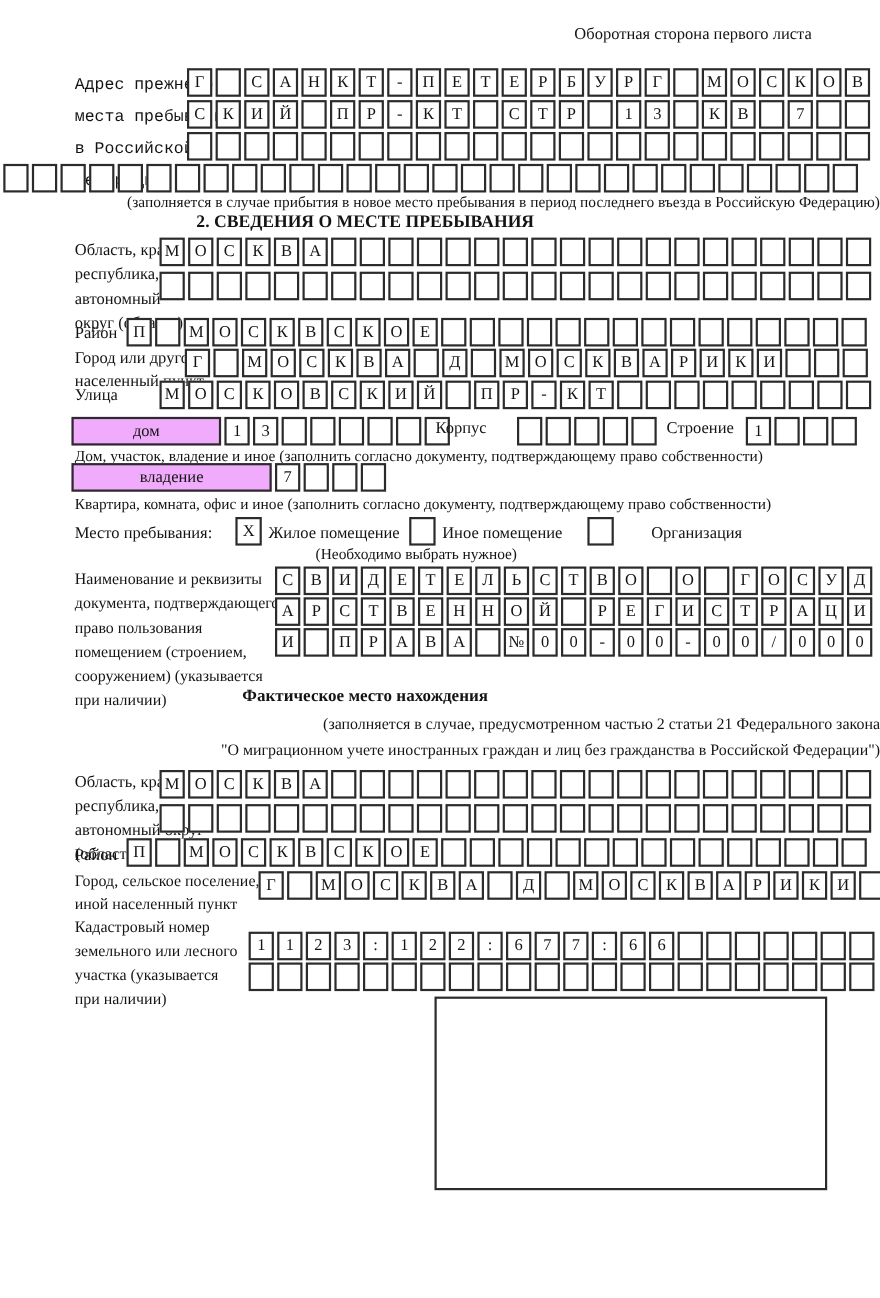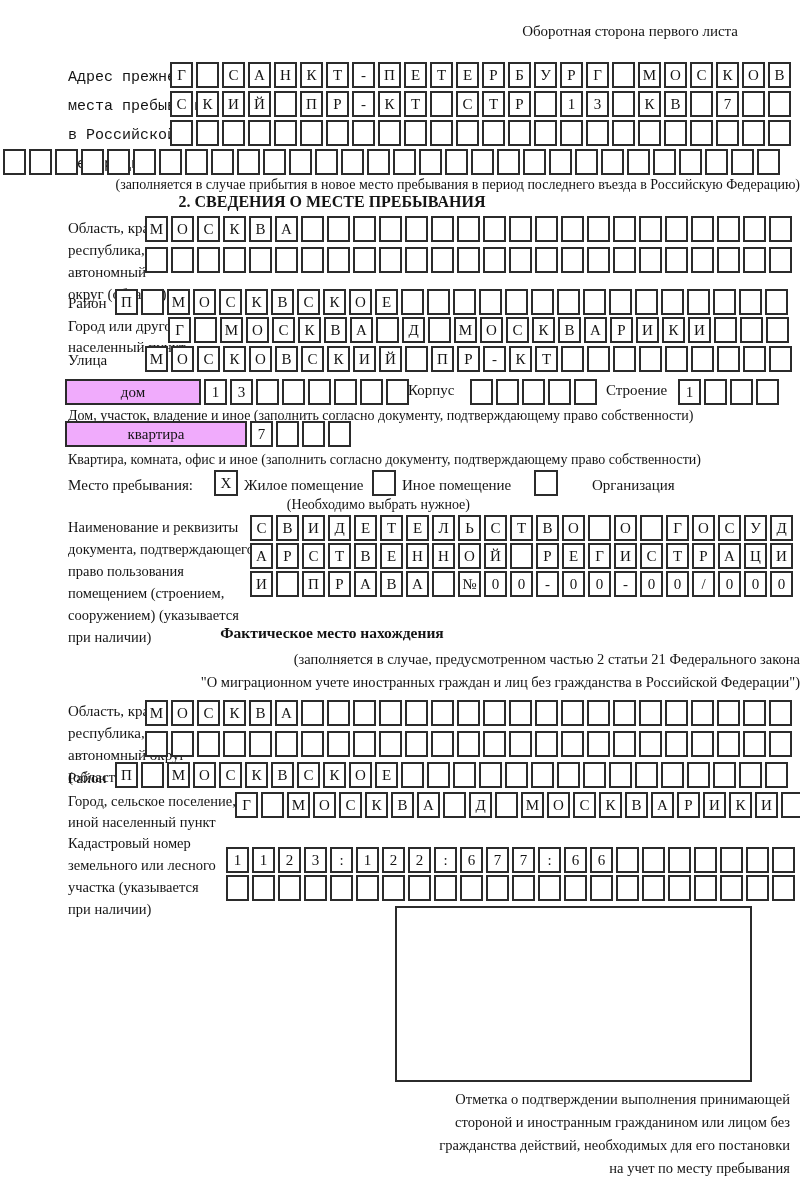--- a/index.html
+++ b/index.html
@@ -305,38 +305,38 @@
   <div class="cellrow" style="left:204px; top:379px;">
       <span class="cell">1</span>
       <span class="cell">3</span>
       <span class="cell"></span>
       <span class="cell"></span>
       <span class="cell"></span>
       <span class="cell"></span>
       <span class="cell"></span>
       <span class="cell"></span>
     </div>
-  <span class="inlinelabel" style="left:408px; top:382px;">Корпус</span>
+  <span class="inlinelabel" style="left:396px; top:382px;">Корпус</span>
   <div class="cellrow" style="left:470px; top:379px;">
       <span class="cell"></span>
       <span class="cell"></span>
       <span class="cell"></span>
       <span class="cell"></span>
       <span class="cell"></span>
     </div>
   <span class="inlinelabel" style="left:606px; top:382px;">Строение</span>
   <div class="cellrow" style="left:678px; top:379px;">
       <span class="cell">1</span>
       <span class="cell"></span>
       <span class="cell"></span>
       <span class="cell"></span>
     </div>
   <div class="caption" style="left:68px; top:408px;">Дом, участок, владение и иное (заполнить согласно документу, подтверждающему право собственности)</div>
 
-  <div class="widebox" style="left:65px; top:421px; width:178px;">квартира</div>
+  <div class="widebox" style="left:65px; top:421px; width:178px;">владение</div>
   <div class="cellrow" style="left:250px; top:421px;">
       <span class="cell">7</span>
       <span class="cell"></span>
       <span class="cell"></span>
       <span class="cell"></span>
     </div>
   <div class="caption" style="left:68px; top:452px;">Квартира, комната, офис и иное (заполнить согласно документу, подтверждающему право собственности)</div>
 
   <div class="label" style="left:68px; top:474px;">Место пребывания:</div>
   <span class="checkbox" style="left:214px; top:470px;">X</span>
@@ -590,18 +590,14 @@
       <span class="cell"></span>
       <span class="cell"></span>
       <span class="cell"></span>
       <span class="cell"></span>
       <span class="cell"></span>
       <span class="cell"></span>
       <span class="cell"></span>
     </div>
 
   <div class="bigbox" style="left:395px; top:906px; width:353px; height:172px;"></div>
-  <div class="caption center" style="left:360px; top:1088px; width:430px; font-size:14.5px; line-height:23px;">Отметка о подтверждении выполнения принимающей
-стороной и иностранным гражданином или лицом без
-гражданства действий, необходимых для его постановки
-на учет по месту пребывания</div>
 
 </div>
 
 </body></html>

